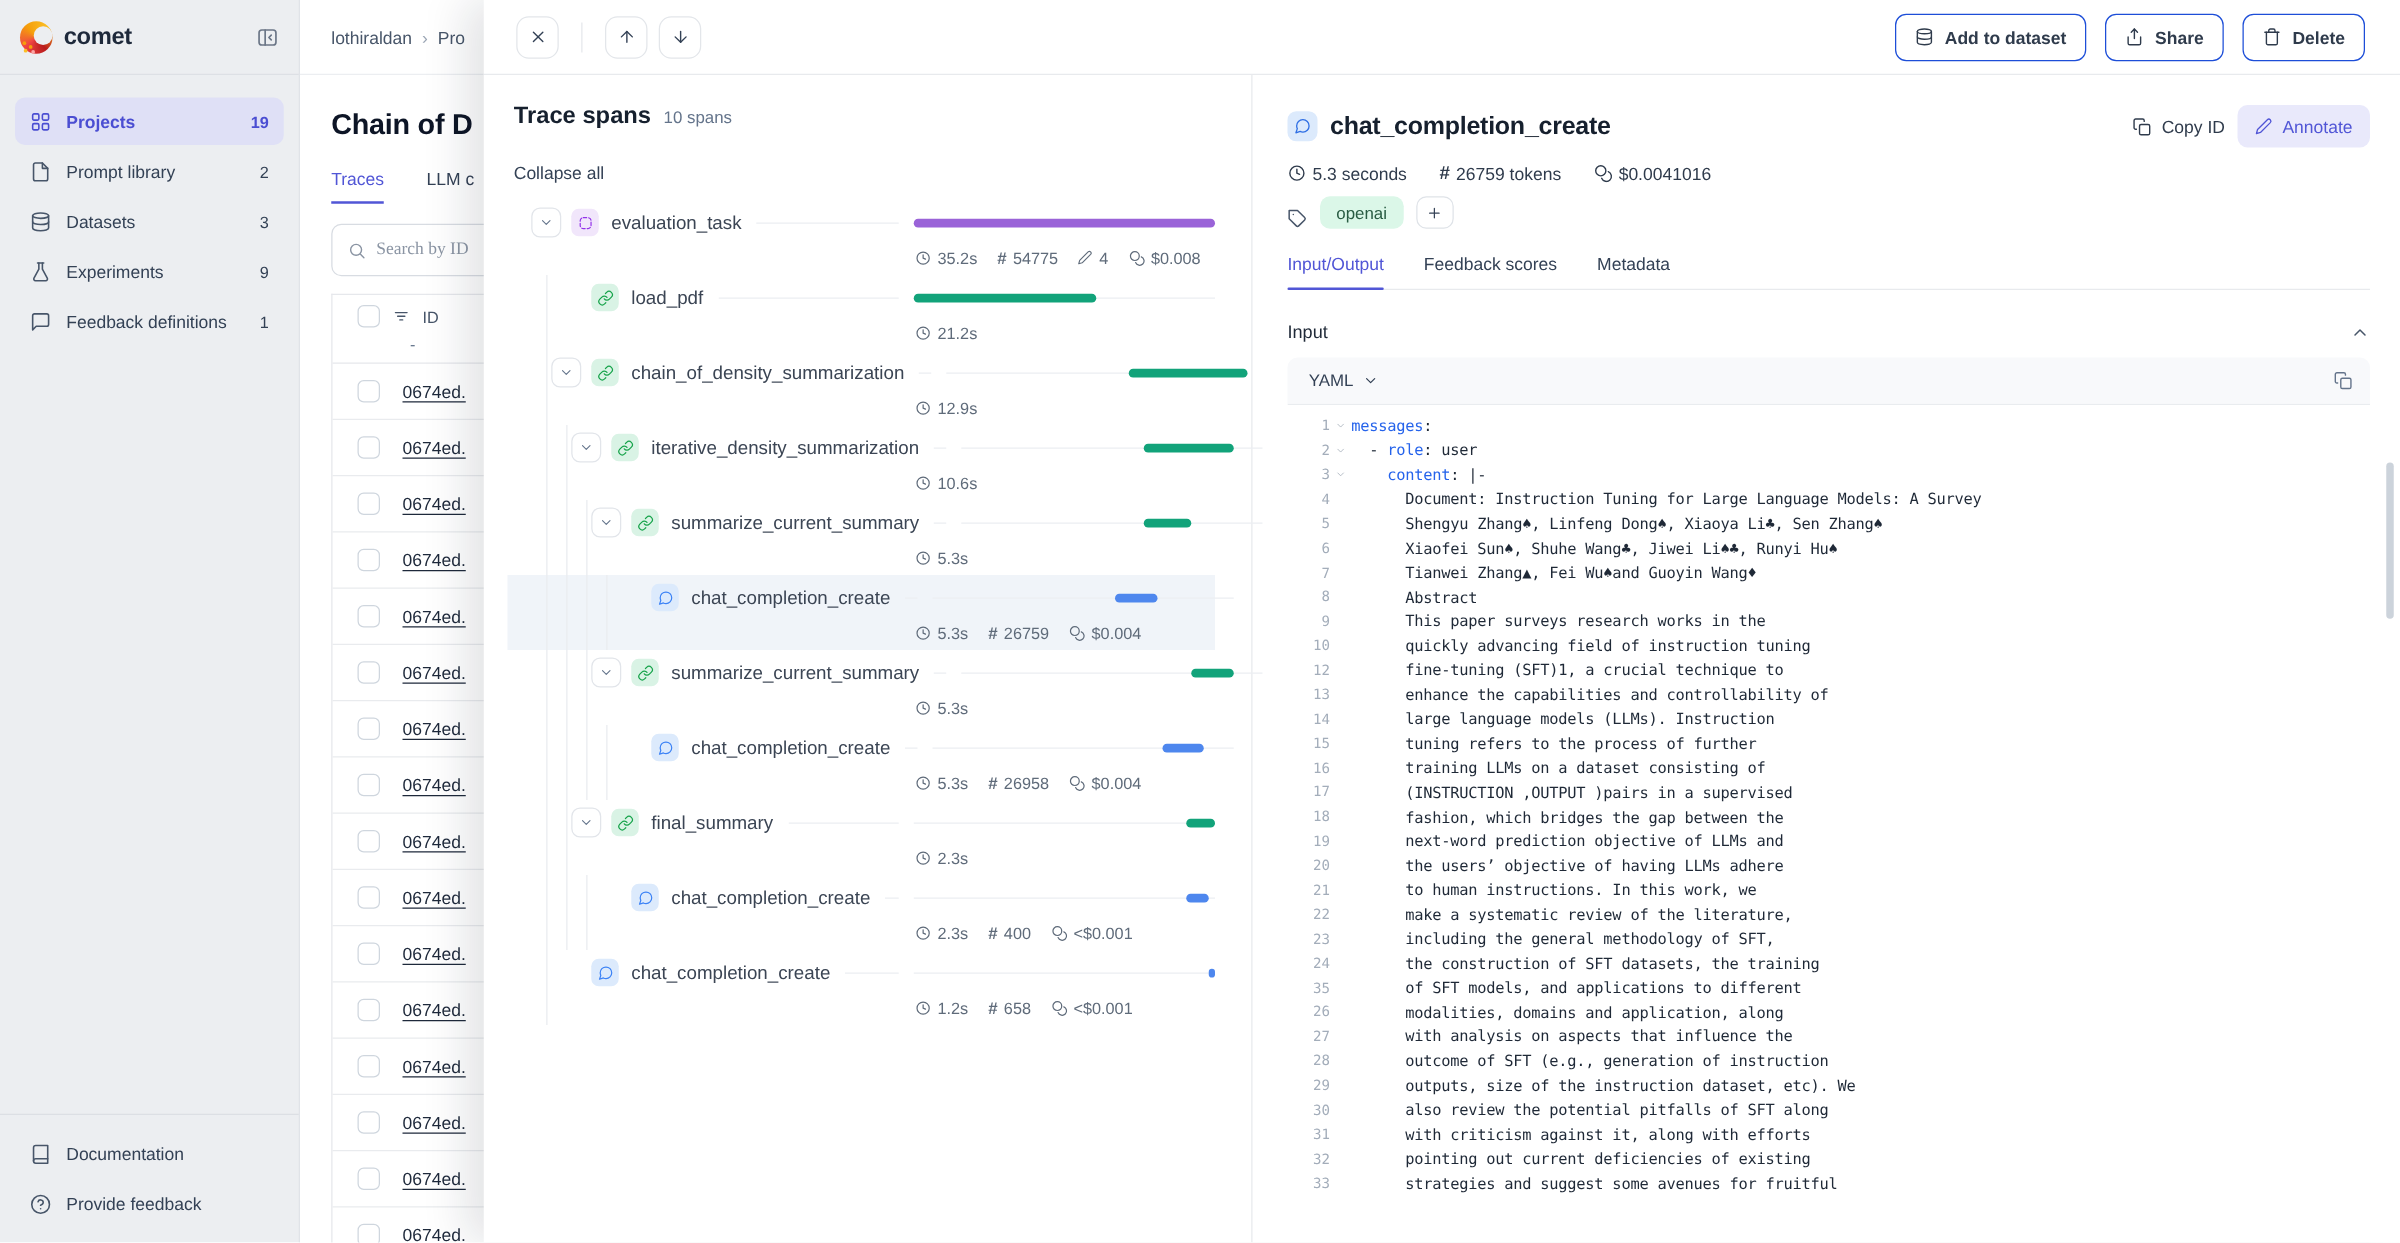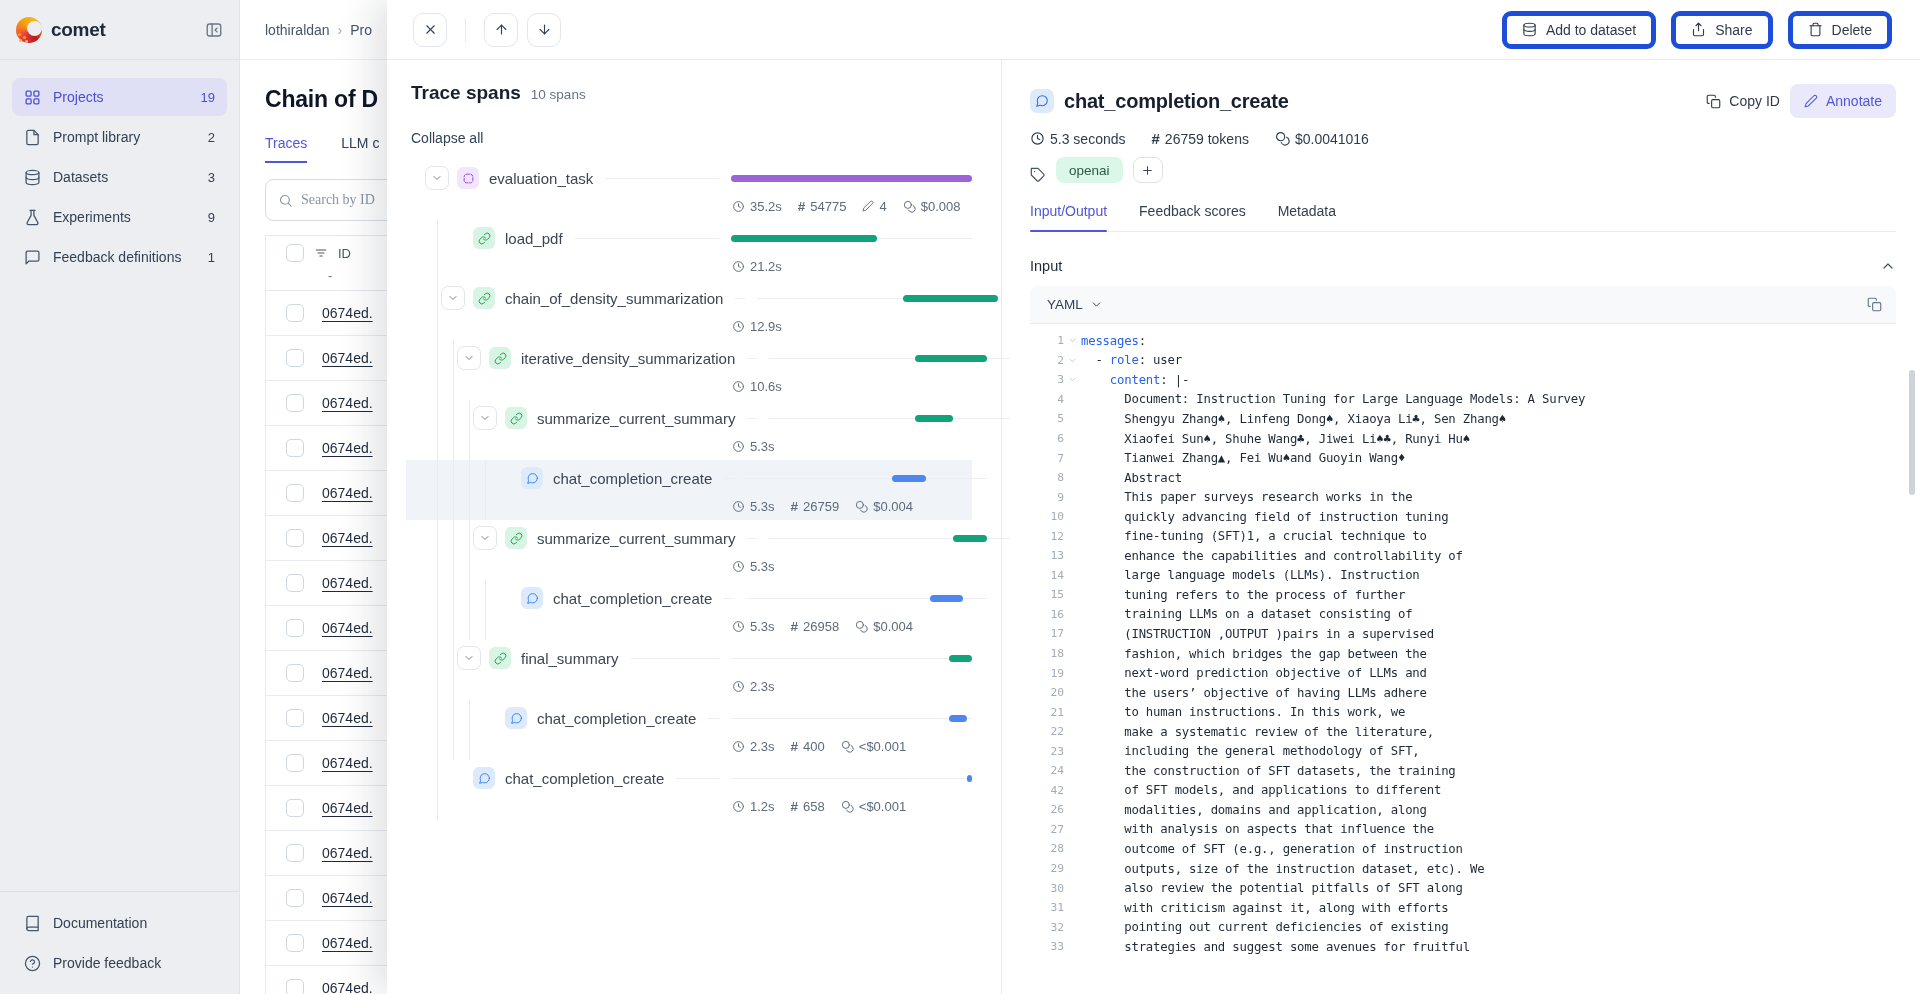--- a/index.html
+++ b/index.html
@@ -15,21 +15,21 @@
     background:conic-gradient(from 140deg,#b91c1c,#ef4444,#f59e0b,#fbbf24,#b91c1c); }
   .logo-mark::after { content:''; position:absolute; left:11px; top:4px; width:15px; height:15px; border-radius:50%; background:#eceef1; }
   .logo-mark .dots { position:absolute; left:2px; top:16px; width:3px; height:3px; border-radius:50%; background:#f59e0b;
     box-shadow:5px 3px 0 0 #f59e0b, 1px 6px 0 0 #fbbf24, 7px 7px 0 0 #fca5a5; }
   .logo-word { font-size:19px; font-weight:700; color:#1e293b; margin-left:9px; letter-spacing:-0.3px; }
   .collapse-btn { margin-left:auto; color:#6b7687; cursor:pointer; }
   .nav { padding:18px 12px 0 12px; }
   .nav-item { display:flex; align-items:center; gap:12px; height:38px; padding:0 12px; border-radius:8px; margin-bottom:2px;
     font-size:14px; color:#334155; cursor:pointer; }
   .nav-item .cnt { margin-left:auto; font-size:13px; color:#334155; }
-  .nav-item.active { background:#dfe0f6; color:#4b4ed2; font-weight:400; }
+  .nav-item.active { background:#dfe0f6; color:#4b4ed2; font-weight:700; }
   .nav-item.active .cnt { color:#4b4ed2; }
   .nav-icon { color:#475569; }
   .nav-item.active .nav-icon { color:#4b4ed2; }
   .sidebar-footer { position:absolute; left:0; bottom:10px; width:100%; padding:12px 12px 0 12px; border-top:1px solid #dcdfe4; }
 
   
   .main { position:absolute; left:240px; top:0; width:1680px; height:994px; background:#fff; }
   .main-header { height:60px; display:flex; align-items:center; padding-left:25px; border-bottom:1px solid #eceef1; font-size:14px; }
   .crumb-root { color:#475569; }
   .crumb-sep { color:#9aa5b4; margin:0 8px; }
@@ -52,22 +52,22 @@
 
   
   .overlay { position:absolute; left:387px; top:0; width:1533px; height:994px; background:#fff; z-index:5;
     box-shadow:-14px 0 34px rgba(15,23,42,.12); }
   .ov-header { height:60px; display:flex; align-items:center; padding:0 28px 0 26px; border-bottom:1px solid #e8eaed; }
   .sq-btn { width:34px; height:34px; border:1px solid #e3e6ea; border-radius:10px; background:#fff; display:flex;
     align-items:center; justify-content:center; color:#334155; cursor:pointer; }
   .ov-div { width:1px; height:24px; background:#e5e8ec; margin:0 18px; }
   .sq-btn + .sq-btn { margin-left:9px; }
   .ov-actions { margin-left:auto; display:flex; gap:15px; }
-  .act-btn { height:38px; border:5px solid #1d4ed8; border-radius:9px; background:#fff; display:flex; align-items:center;
-    gap:9px; padding:0 15px; font-size:14px; color:#2f3b4c; cursor:pointer; font-family:inherit; }
+  .act-btn { height:38px; border:1px solid #1d4ed8; border-radius:9px; background:#fff; display:flex; align-items:center;
+    gap:9px; padding:0 15px; font-size:14px; color:#2f3b4c; cursor:pointer; font-family:inherit;font-weight:bold; }
   .ov-body { position:absolute; top:60px; left:0; right:0; bottom:0; display:flex; }
 
   
   .tree-col { width:615px; flex:none; border-right:1px solid #e8eaed; padding:22px 29px 0 19px; }
   .tree-title-row { display:flex; align-items:baseline; gap:10px; margin-left:5px; }
   .tree-title { font-size:19px; font-weight:700; color:#16202e; }
   .tree-count { font-size:13.5px; color:#64748b; }
   .collapse-all { margin:26px 0 0 5px; font-size:14px; color:#334155; cursor:pointer; width:max-content; }
   .tree-list { margin-top:14px; }
   .span-block { position:relative; height:60px; padding-top:2px; }
@@ -1011,21 +1011,21 @@
             <span class="ln">23</span>
     <span class="fold"></span>
             <span class="codetext">      including the general methodology of SFT,</span>
           </div>
           <div class="code-line">
             <span class="ln">24</span>
     <span class="fold"></span>
             <span class="codetext">      the construction of SFT datasets, the training</span>
           </div>
           <div class="code-line">
-            <span class="ln">42</span>
+            <span class="ln">35</span>
     <span class="fold"></span>
             <span class="codetext">      of SFT models, and applications to different</span>
           </div>
           <div class="code-line">
             <span class="ln">26</span>
     <span class="fold"></span>
             <span class="codetext">      modalities, domains and application, along</span>
           </div>
           <div class="code-line">
             <span class="ln">27</span>

